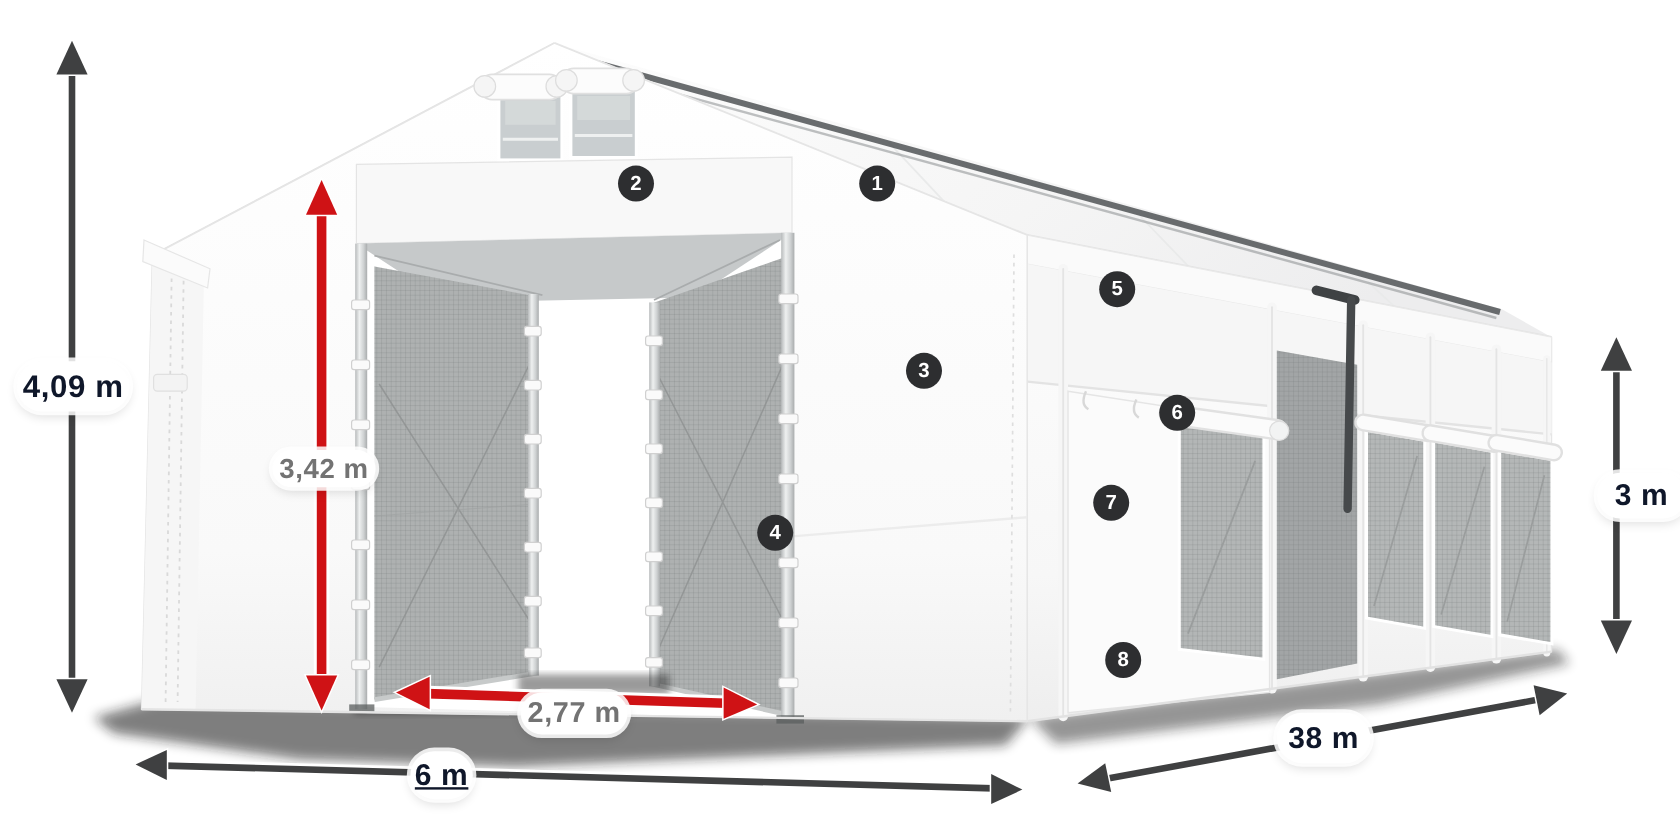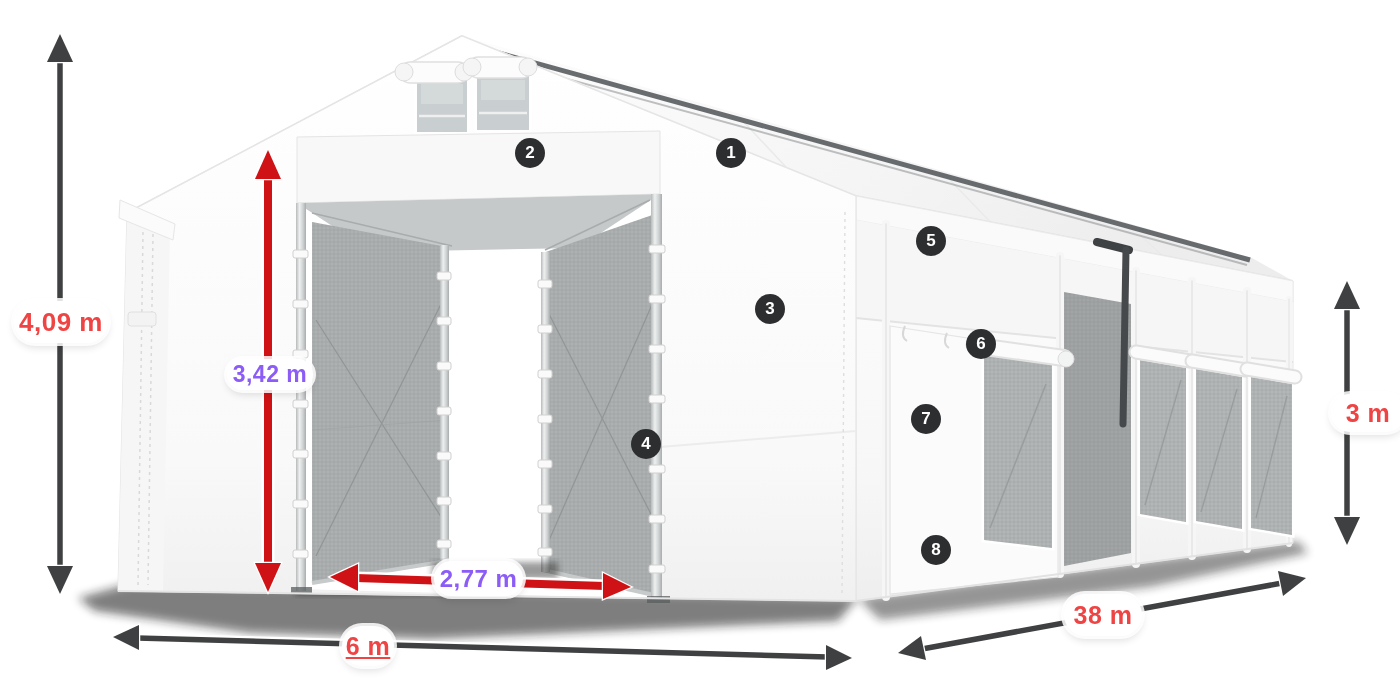--- a/index.html
+++ b/index.html
@@ -3,25 +3,25 @@
 <meta charset="utf-8">
 <style>
   html,body{margin:0;padding:0;background:#ffffff;}
   #canvas{
     position:relative;width:1400px;height:700px;overflow:hidden;background:#ffffff;
     font-family:"Liberation Sans", sans-serif;
   }
   #tent-svg{position:absolute;left:0;top:0;z-index:1;}
   .pill{
     position:absolute;z-index:3;display:flex;align-items:center;justify-content:center;
-    background:#ffffff;font-weight:bold;color:#ef4444;
+    background:#ffffff;font-weight:bold;color:#0f172a;
     box-shadow:0 0 0 3px rgba(255,255,255,0.85), 0 4px 9px rgba(0,0,0,0.14);
     letter-spacing:0.5px;white-space:nowrap;
   }
-  .pill.red{color:#8b5cf6;}
+  .pill.red{color:#737373;margin-top:16px;}
   .badge{
     position:absolute;z-index:2;width:30px;height:30px;border-radius:50%;
     background:#2d2e30;color:#ffffff;font-weight:bold;font-size:17px;
     display:flex;align-items:center;justify-content:center;
   }
 </style>
 </head>
 <body>
 
 <div id="canvas">

